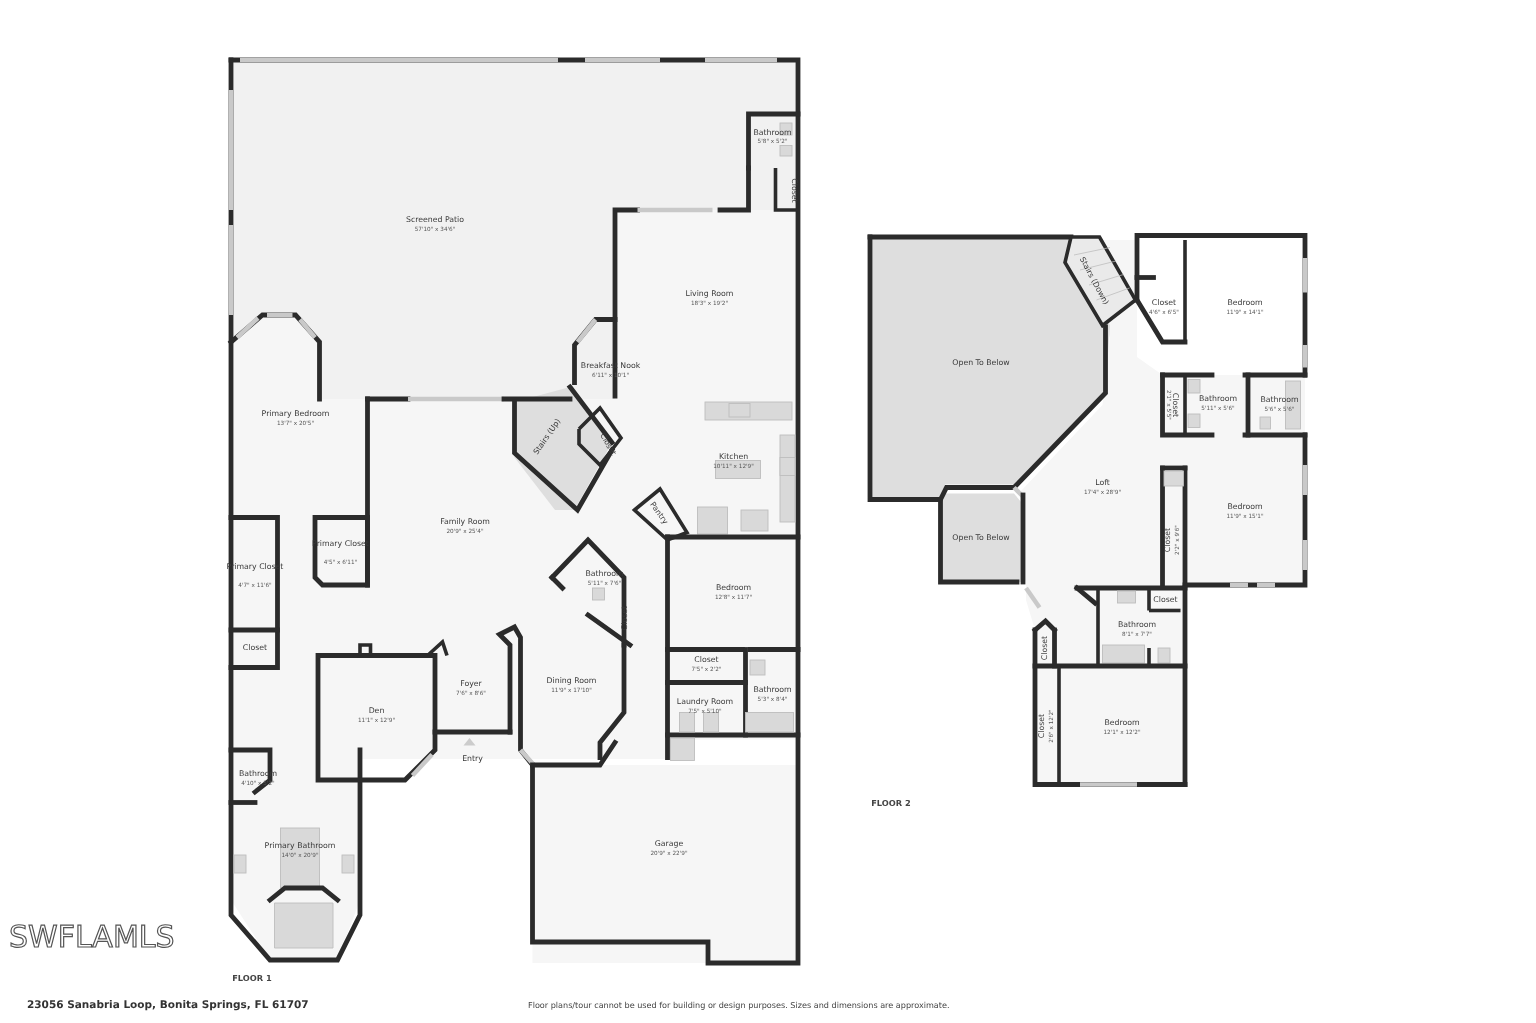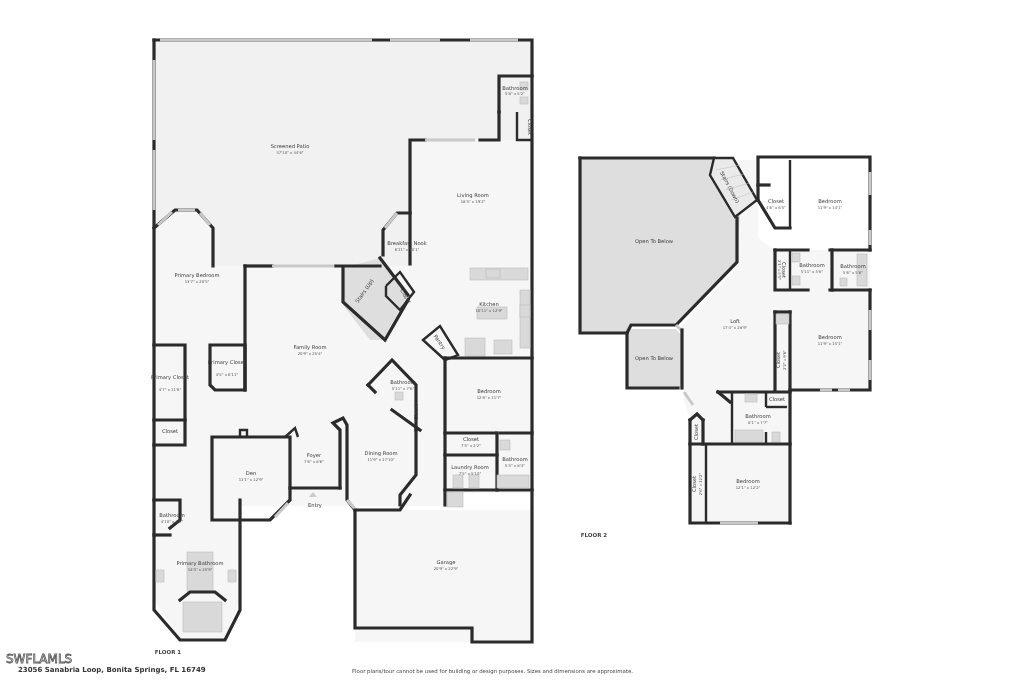--- a/index.html
+++ b/index.html
@@ -10,21 +10,21 @@
   .win{stroke:#c9c9c9;stroke-width:3;fill:none;}
   .floor{fill:#f6f6f6;}
   .patio{fill:#f1f1f1;}
   .grey{fill:#dedede;}
   .fix{fill:#d9d9d9;stroke:#bdbdbd;stroke-width:0.6;}
   .rl{font-family:"DejaVu Sans",sans-serif;font-size:5.2px;fill:#3a3a3a;text-anchor:middle;}
   .rd{font-family:"DejaVu Sans",sans-serif;font-size:3.8px;fill:#555;text-anchor:middle;}
   .fl{font-family:"DejaVu Sans",sans-serif;font-size:5.5px;font-weight:bold;fill:#444;text-anchor:middle;}
   .addr{position:absolute;left:18px;top:666px;font-family:"DejaVu Sans",sans-serif;font-size:7px;font-weight:bold;color:#333;}
   .disc{position:absolute;left:352px;top:668px;font-family:"DejaVu Sans",sans-serif;font-size:5.4px;color:#444;}
-  .wm{position:absolute;left:6px;top:652px;font-family:"DejaVu Sans",sans-serif;font-size:12px;color:transparent;-webkit-text-stroke:0.8px #555;letter-spacing:0px;}
+  .wm{position:absolute;left:6px;top:612px;font-family:"DejaVu Sans",sans-serif;font-size:20px;color:transparent;-webkit-text-stroke:0.8px #555;letter-spacing:0px;}
 </style>
 </head>
 <body>
 
 <svg id="plan" viewBox="0 0 1024 682" xmlns="http://www.w3.org/2000/svg">
 
   <g>
 
     <rect class="patio" x="154" y="40" width="378" height="226"></rect>
     <rect class="floor" x="154" y="266" width="300" height="240"></rect>
@@ -265,15 +265,15 @@
     <text class="rd" x="758" y="424">8'1" x 7'7"</text>
     <text class="rl" x="698" y="432" transform="rotate(-90 698 432)">Closet</text>
     <text class="rl" x="696" y="484" transform="rotate(-90 696 484)">Closet</text>
     <text class="rd" x="702" y="484" transform="rotate(-90 702 484)">2'6" x 12'2"</text>
     <text class="rl" x="748" y="483">Bedroom</text>
     <text class="rd" x="748" y="489">12'1" x 12'2"</text>
     <text class="fl" x="594" y="537">FLOOR 2</text>
   </g>
 </svg>
 
-<div class="addr">23056 Sanabria Loop, Bonita Springs, FL 16749</div>
+<div class="addr">23056 Sanabria Loop, Bonita Springs, FL 61707</div>
 <div class="wm">SWFLAMLS</div>
 <div class="disc">Floor plans/tour cannot be used for building or design purposes. Sizes and dimensions are approximate.</div>
 
 </body></html>

